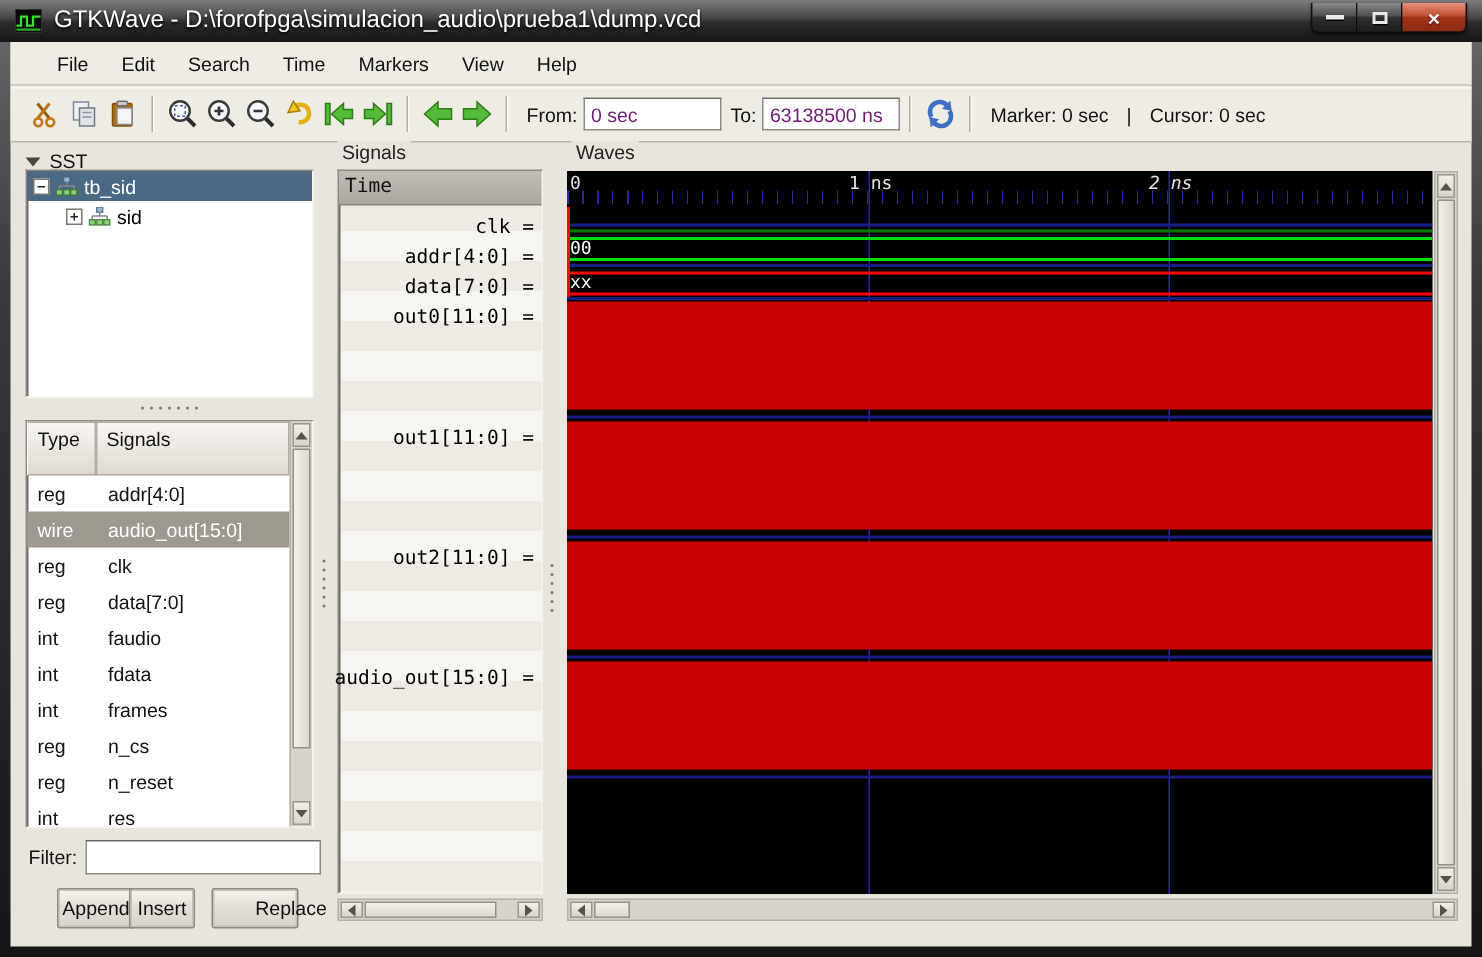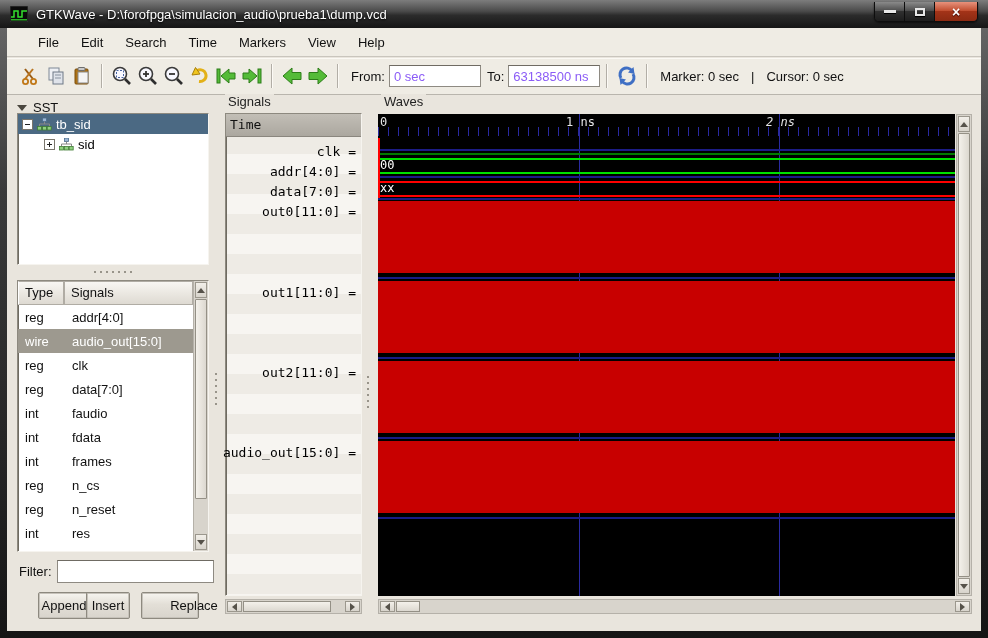--- a/index.html
+++ b/index.html
@@ -5,42 +5,42 @@
   * { margin:0; padding:0; box-sizing:border-box; }
   html,body { width:988px; height:638px; }
   body { font-family:"Liberation Sans", sans-serif; font-size:13px; background:#2a2a2a; position:relative; overflow:hidden; }
 
   
   .win-frame { position:absolute; inset:0; background:linear-gradient(180deg,#6b6b6b,#3a3a3a 30%,#262626 70%,#151515); }
   .titlebar { position:absolute; left:0; top:0; right:0; height:28px;
     background:linear-gradient(180deg,#7d7d7d,#4a4a4a 40%,#2b2b2b 55%,#161616);
     display:flex; align-items:center; }
   .app-icon { width:18px; height:16px; margin:0 8px 0 10px; }
-  .title-text { color:#ffffff; font-size:13px; text-shadow:0 1px 2px #000; white-space:nowrap; }
+  .title-text { color:#ffffff; font-size:16px; text-shadow:0 1px 2px #000; white-space:nowrap; }
   .winbtns { position:absolute; top:2px; right:10px; display:flex; border:1px solid #0d0d0d; border-top:none; border-radius:0 0 5px 5px; overflow:hidden; box-shadow:0 1px 2px rgba(0,0,0,.6); }
   .winbtn { width:30px; height:19px; display:flex; align-items:center; justify-content:center;
     background:linear-gradient(180deg,#8a8a8a,#4f4f4f 45%,#303030 50%,#1d1d1d); border-right:1px solid #0d0d0d; cursor:default; }
   .winbtn:last-child { border-right:none; }
   .winbtn.close { background:linear-gradient(180deg,#e8927c,#c14f31 45%,#a33318 50%,#8c2a12); width:42px; }
   .glyph-min { width:12px; height:3px; background:#e8e8e8; box-shadow:0 1px 0 #000; }
   .glyph-restore { width:10px; height:8px; border:2px solid #e8e8e8; box-shadow:0 1px 1px #000; }
   .glyph-close { color:#fff; font-weight:bold; font-size:14px; line-height:1; text-shadow:0 1px 1px #300; }
 
   .client { position:absolute; left:7px; right:7px; top:28px; bottom:7px; background:#e9e5dd; }
 
   
   .menubar { position:absolute; left:0; right:0; top:0; height:29px; background:#efece4; border-bottom:1px solid #c9c5bd; display:flex; align-items:center; padding-left:20px; }
   .menu-item { padding:0 11px; height:29px; line-height:29px; color:#111; }
 
   
   .toolbar { position:absolute; left:0; right:0; top:30px; height:37px; background:#efece4; border-bottom:1px solid #b9b5ad; box-shadow:inset 0 1px 0 #fbf9f4; display:flex; align-items:center; padding-left:10px; }
   .tbtn { width:26px; height:26px; display:flex; align-items:center; justify-content:center; }
   .tsep { width:2px; height:24px; margin:0 6px; border-left:1px solid #b2aea6; border-right:1px solid #fcfaf5; }
   .tlabel { color:#111; margin:0 4px 0 6px; }
-  .tentry { width:92px; height:22px; border:1px solid #8e8a82; border-top-color:#6f6b63; background:#fff; font-family:"Liberation Sans",sans-serif; font-size:13px; padding:0 4px; color:#8b5cf6; }
+  .tentry { width:92px; height:22px; border:1px solid #8e8a82; border-top-color:#6f6b63; background:#fff; font-family:"Liberation Sans",sans-serif; font-size:13px; padding:0 4px; color:#701a75; }
   .tstatus { color:#111; margin:0 6px; white-space:nowrap; }
 
   
   .frame-label { position:absolute; color:#222; background:#e9e5dd; padding:0 3px; z-index:5; }
   .sunken { border:1px solid #8d897f; border-bottom-color:#f6f4ef; border-right-color:#f6f4ef; box-shadow:inset 1px 1px 0 #6f6b61; }
 
   
   .sst-header { position:absolute; left:10px; top:72px; display:flex; align-items:center; gap:6px; }
   .sst-arrow { width:0; height:0; border-left:5px solid transparent; border-right:5px solid transparent; border-top:6px solid #4a463e; }
   .sst-label { display:inline-block; color:#111; }
@@ -53,21 +53,21 @@
   .expander { width:11px; height:11px; background:#fff; border:1px solid #7a766c; position:relative; flex:0 0 auto; }
   .expander::before { content:""; position:absolute; left:2px; right:2px; top:4px; height:1px; background:#222; }
   .expander.plus::after { content:""; position:absolute; top:2px; bottom:2px; left:4px; width:1px; background:#222; }
   .hier-icon { width:15px; height:13px; flex:0 0 auto; }
   .dots-h { position:absolute; left:10px; top:239px; width:192px; height:10px; display:flex; align-items:center; justify-content:center; gap:4px; }
   .dots-h i, .dots-v i { width:2px; height:2px; background:#7c786e; border-radius:50%; }
   .dots-v { display:flex; flex-direction:column; align-items:center; justify-content:center; gap:4px; position:absolute; }
 
   .sig-table { position:absolute; left:10px; top:252px; width:192px; height:272px; background:#ffffff; }
   .sig-table-inner { position:absolute; left:0; top:0; right:15px; bottom:0; }
-  .th-row { display:flex; height:24px; }
+  .th-row { display:flex; height:36px; }
   .th { background:linear-gradient(180deg,#f8f6f2,#dedad2); border:1px solid #b0aca4; border-left-color:#fff; color:#111; padding:3px 6px; }
   .th.type { width:46px; }
   .th.signals { flex:1; border-left:1px solid #b0aca4; }
   .t-row { display:flex; height:24px; align-items:center; color:#111; }
   .t-row .c-type { width:46px; padding-left:7px; }
   .t-row .c-name { flex:1; padding-left:8px; }
   .t-row.selected { background:#9d998f; color:#fff; }
   .vscroll { position:absolute; right:0; top:0; width:15px; bottom:0; background:#d8d4cc; border-left:1px solid #b5b1a9; }
   .sb-btn { position:absolute; left:1px; right:1px; height:16px; background:linear-gradient(180deg,#f2efe9,#d8d4cc); border:1px solid #9b978d; display:flex; align-items:center; justify-content:center; }
   .sb-up { top:1px; } .sb-down { bottom:1px; }

